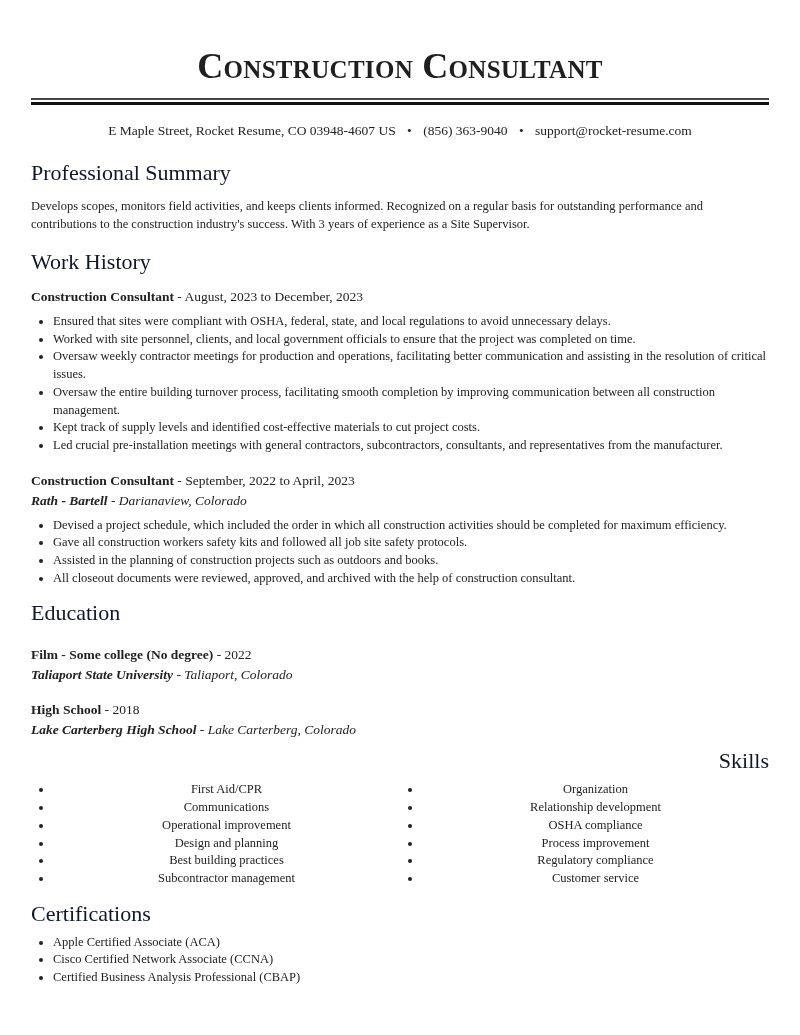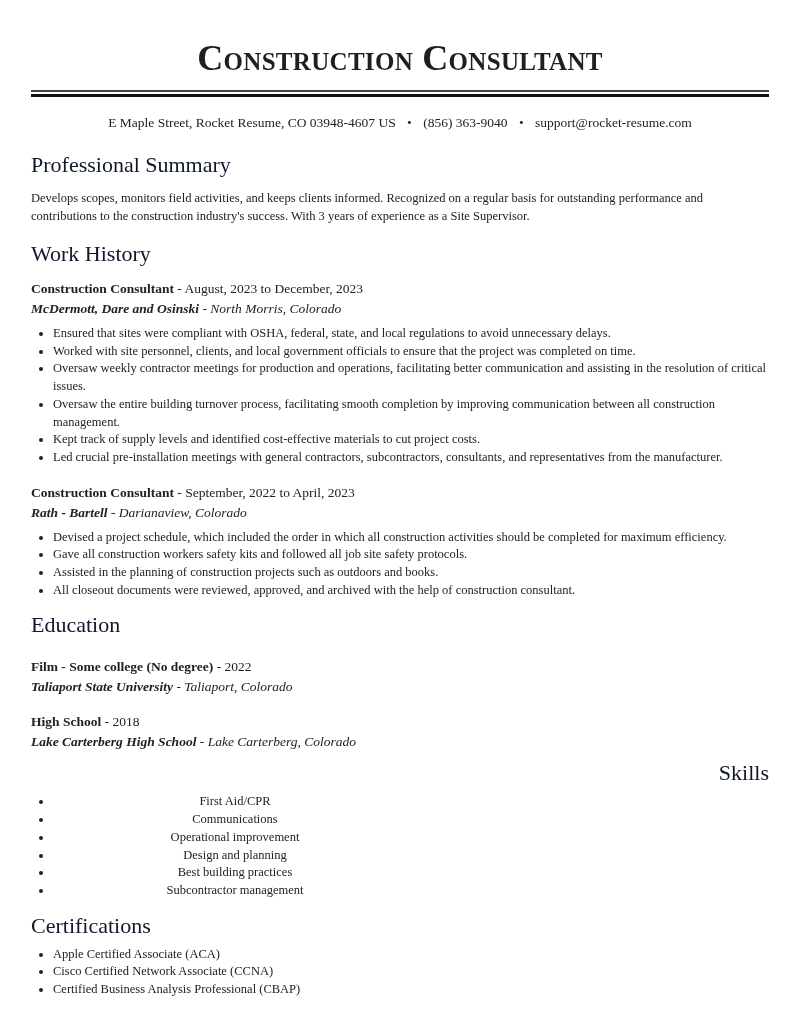--- a/index.html
+++ b/index.html
@@ -3,21 +3,21 @@
   <meta charset="utf-8">
   <style>
     html, body { margin: 0; padding: 0; background: #ffffff; }
     body {
       width: 800px;
       height: 1035px;
       overflow: hidden;
       font-family: "Liberation Serif", "DejaVu Serif", serif;
       color: #222222;
     }
-    .page { position: relative; padding: 8px 31px; }
+    .page { position: relative; padding: 16px 31px; }
     .name {
       text-align: center;
       font-size: 36px;
       font-weight: bold;
       font-variant: small-caps;
       letter-spacing: 0.3px;
       margin: 0;
       padding-top: 29px;
       line-height: 42px;
       color: #1f1f1f;
@@ -102,23 +102,20 @@
     <p class="summary-text">Develops scopes, monitors field activities, and keeps clients informed. Recognized on a regular basis for outstanding performance and contributions to the construction industry's success. With 3 years of experience as a Site Supervisor.</p>
   </section>
 
   <section class="work">
     <h2>Work History</h2>
 
     <div class="job">
       <div class="job-title-line">
         <b>Construction Consultant</b><span> - August, 2023 to December, 2023</span>
       </div>
-      <div class="company-line">
-        <b>McDermott, Dare and Osinski</b><span> - North Morris, Colorado</span>
-      </div>
       <ul>
         <li>Ensured that sites were compliant with OSHA, federal, state, and local regulations to avoid unnecessary delays.</li>
         <li>Worked with site personnel, clients, and local government officials to ensure that the project was completed on time.</li>
         <li>Oversaw weekly contractor meetings for production and operations, facilitating better communication and assisting in the resolution of critical issues.</li>
         <li>Oversaw the entire building turnover process, facilitating smooth completion by improving communication between all construction management.</li>
         <li>Kept track of supply levels and identified cost-effective materials to cut project costs.</li>
         <li>Led crucial pre-installation meetings with general contractors, subcontractors, consultants, and representatives from the manufacturer.</li>
       </ul>
     </div>
 
@@ -162,20 +159,28 @@
     <h2>Skills</h2>
     <div class="skills-grid">
       <ul>
         <li>First Aid/CPR</li>
         <li>Communications</li>
         <li>Operational improvement</li>
         <li>Design and planning</li>
         <li>Best building practices</li>
         <li>Subcontractor management</li>
       </ul>
+      <ul>
+        <li>Organization</li>
+        <li>Relationship development</li>
+        <li>OSHA compliance</li>
+        <li>Process improvement</li>
+        <li>Regulatory compliance</li>
+        <li>Customer service</li>
+      </ul>
     </div>
   </section>
 
   <section class="certs">
     <h2>Certifications</h2>
     <ul>
       <li>Apple Certified Associate (ACA)</li>
       <li>Cisco Certified Network Associate (CCNA)</li>
       <li>Certified Business Analysis Professional (CBAP)</li>
     </ul>

